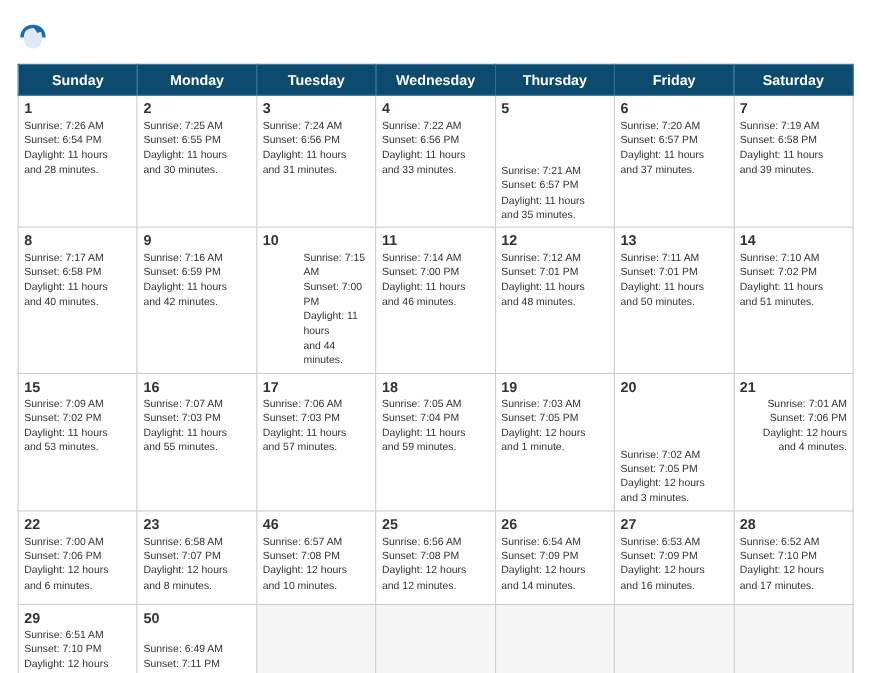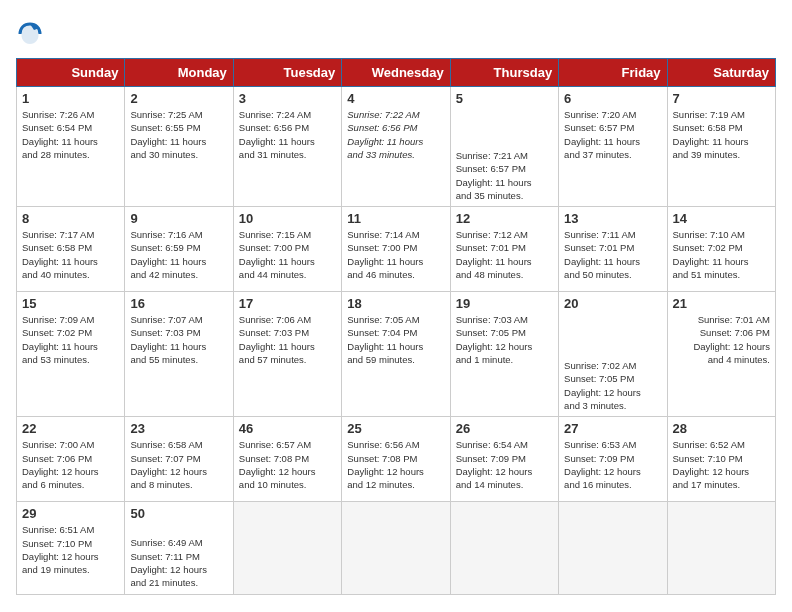--- a/index.html
+++ b/index.html
@@ -37,23 +37,23 @@
     .calendar-subtitle {
       font-size: 16px;
       color: #333;
     }
     .calendar-table {
       width: 100%;
       border-collapse: collapse;
       font-size: 11px;
     }
     .calendar-table th {
-      background-color: #b91c1c;
+      background-color: #0c4a6e;
       color: #fff;
-      text-align: right;
+      text-align: center;
       padding: 6px 6px;
       font-size: 13px;
       font-weight: bold;
       border: 1px solid #2e6da4;
       margin-left: 48px;
     }
     .calendar-table td {
       border: 1px solid #ccc;
       vertical-align: top;
       padding: 4px 5px;
@@ -134,21 +134,21 @@
         </td>
         <td>
           <span class="day-number">3</span>
           <div class="day-info" style="white-space: pre-line;">Sunrise: 7:24 AM
 Sunset: 6:56 PM
 Daylight: 11 hours
 and 31 minutes.</div>
         </td>
         <td>
           <span class="day-number">4</span>
-          <div class="day-info" style="white-space: pre-line; font-style: italic;">Sunrise: 7:22 AM
+          <div class="day-info" style="white-space: pre-line;">Sunrise: 7:22 AM
 Sunset: 6:56 PM
 Daylight: 11 hours
 and 33 minutes.</div>
         </td>
         <td>
           <span class="day-number">5</span>
           <div class="day-info" style="white-space: pre-line; margin-top: 43px;">Sunrise: 7:21 AM
 Sunset: 6:57 PM
 Daylight: 11 hours
 and 35 minutes.</div>
@@ -178,21 +178,21 @@
         </td>
         <td>
           <span class="day-number">9</span>
           <div class="day-info" style="white-space: pre-line;">Sunrise: 7:16 AM
 Sunset: 6:59 PM
 Daylight: 11 hours
 and 42 minutes.</div>
         </td>
         <td>
           <span class="day-number">10</span>
-          <div class="day-info" style="white-space: pre-line;">Sunrise: 7:15 AM
+          <div class="day-info" style="white-space: pre-line; margin-left: 37px;">Sunrise: 7:15 AM
 Sunset: 7:00 PM
 Daylight: 11 hours
 and 44 minutes.</div>
         </td>
         <td>
           <span class="day-number">11</span>
           <div class="day-info" style="white-space: pre-line;">Sunrise: 7:14 AM
 Sunset: 7:00 PM
 Daylight: 11 hours
 and 46 minutes.</div>

